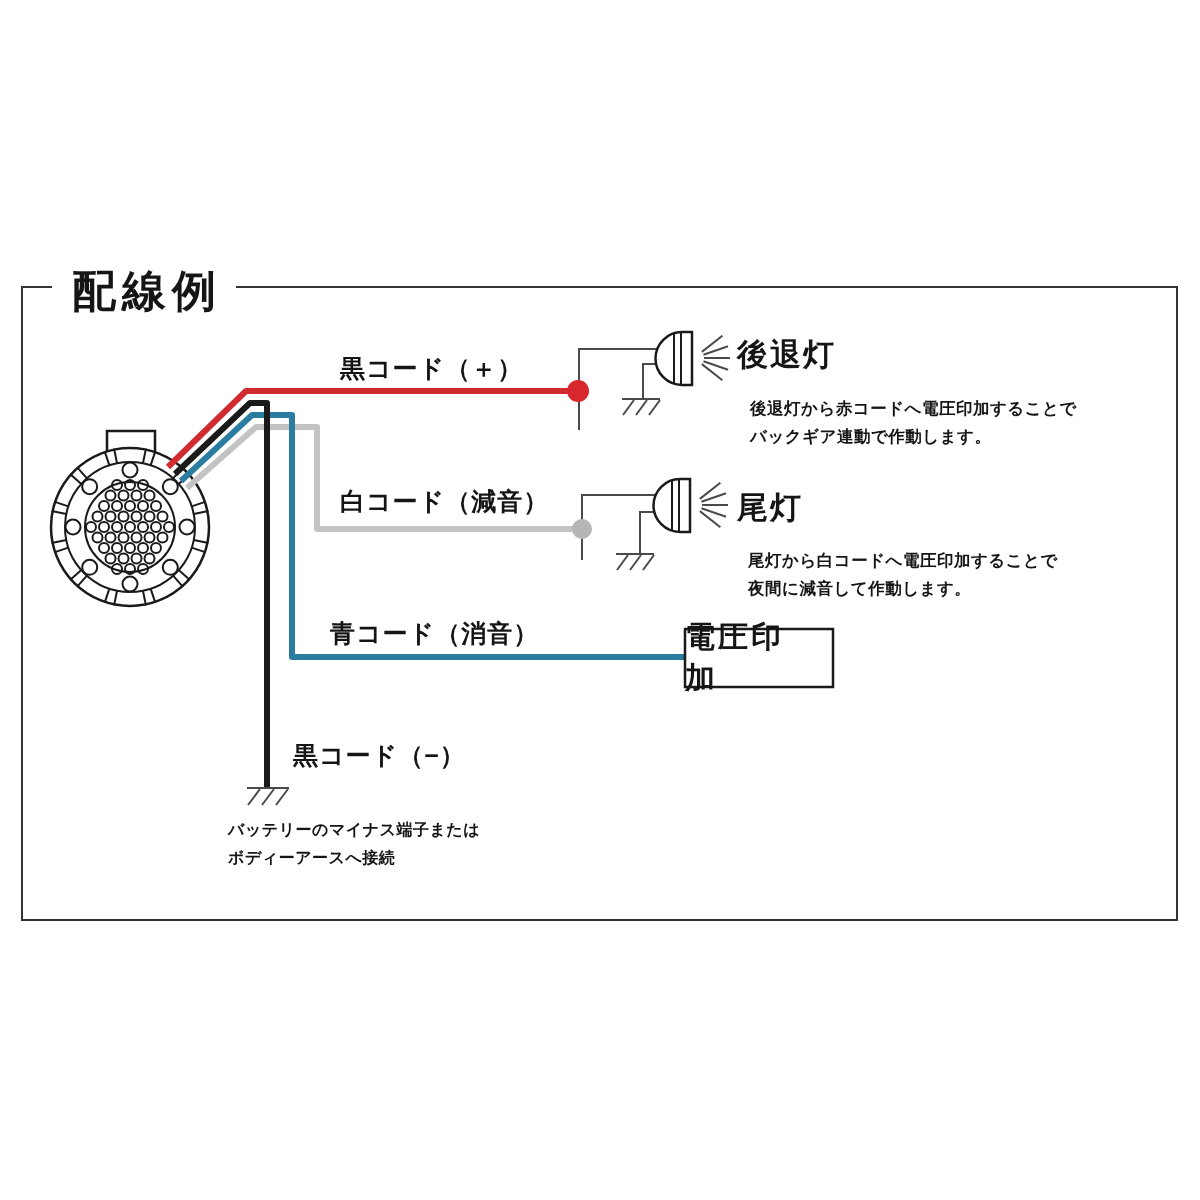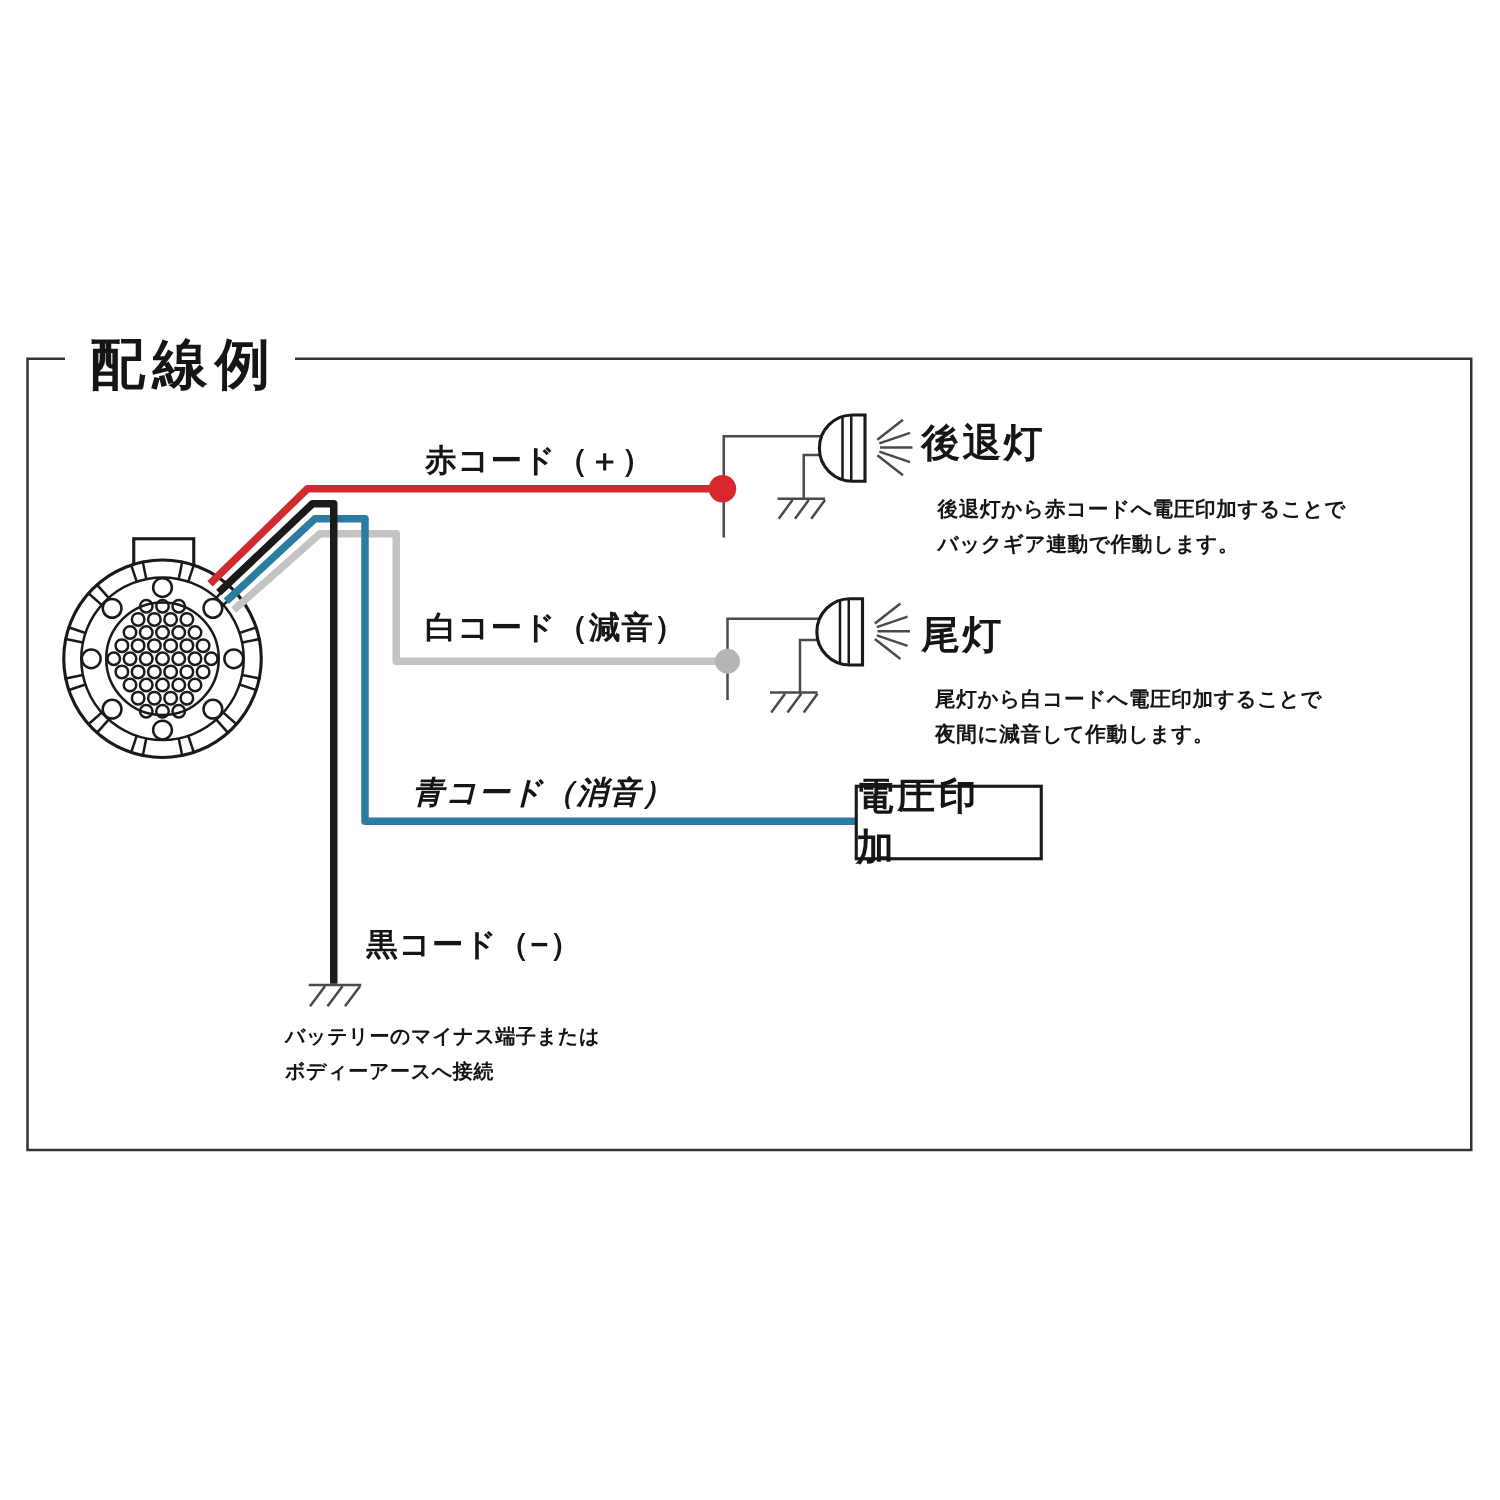--- a/index.html
+++ b/index.html
@@ -158,23 +158,23 @@
         <line x1="702" y1="505" x2="728" y2="505"></line>
         <line x1="701.4551857559932" y1="508.2556815445716" x2="726.0386687215754" y2="516.7204535604576"></line>
         <line x1="699.8801075360673" y1="511.1566147532566" x2="720.368387129842" y2="527.1638131117237"></line>
       </g>
 
     <rect x="685" y="629" width="148" height="58" fill="#fff" stroke="#1a1a1a" stroke-width="2.5"></rect>
   </svg>
 
   <div class="txt page-title" style="left:58px;top:262px;">配線例</div>
 
-  <div class="txt wire-label" style="left:340px;top:352px;">赤コード（＋）</div>
+  <div class="txt wire-label" style="left:340px;top:352px;">黒コード（＋）</div>
   <div class="txt wire-label" style="left:340px;top:485px;">白コード（減音）</div>
-  <div class="txt wire-label" style="left:330px;top:617px;font-style:italic;">青コード（消音）</div>
+  <div class="txt wire-label" style="left:330px;top:617px;">青コード（消音）</div>
   <div class="txt wire-label" style="left:293px;top:739px;">黒コード（−）</div>
 
   <div class="txt lamp-title" style="left:737px;top:334px;">後退灯</div>
   <div class="txt body-text" style="left:750px;top:394px;">
     <div>後退灯から赤コードへ電圧印加することで</div>
     <div>バックギア連動で作動します。</div>
   </div>
 
   <div class="txt lamp-title" style="left:737px;top:487px;">尾灯</div>
   <div class="txt body-text" style="left:748px;top:546px;">

